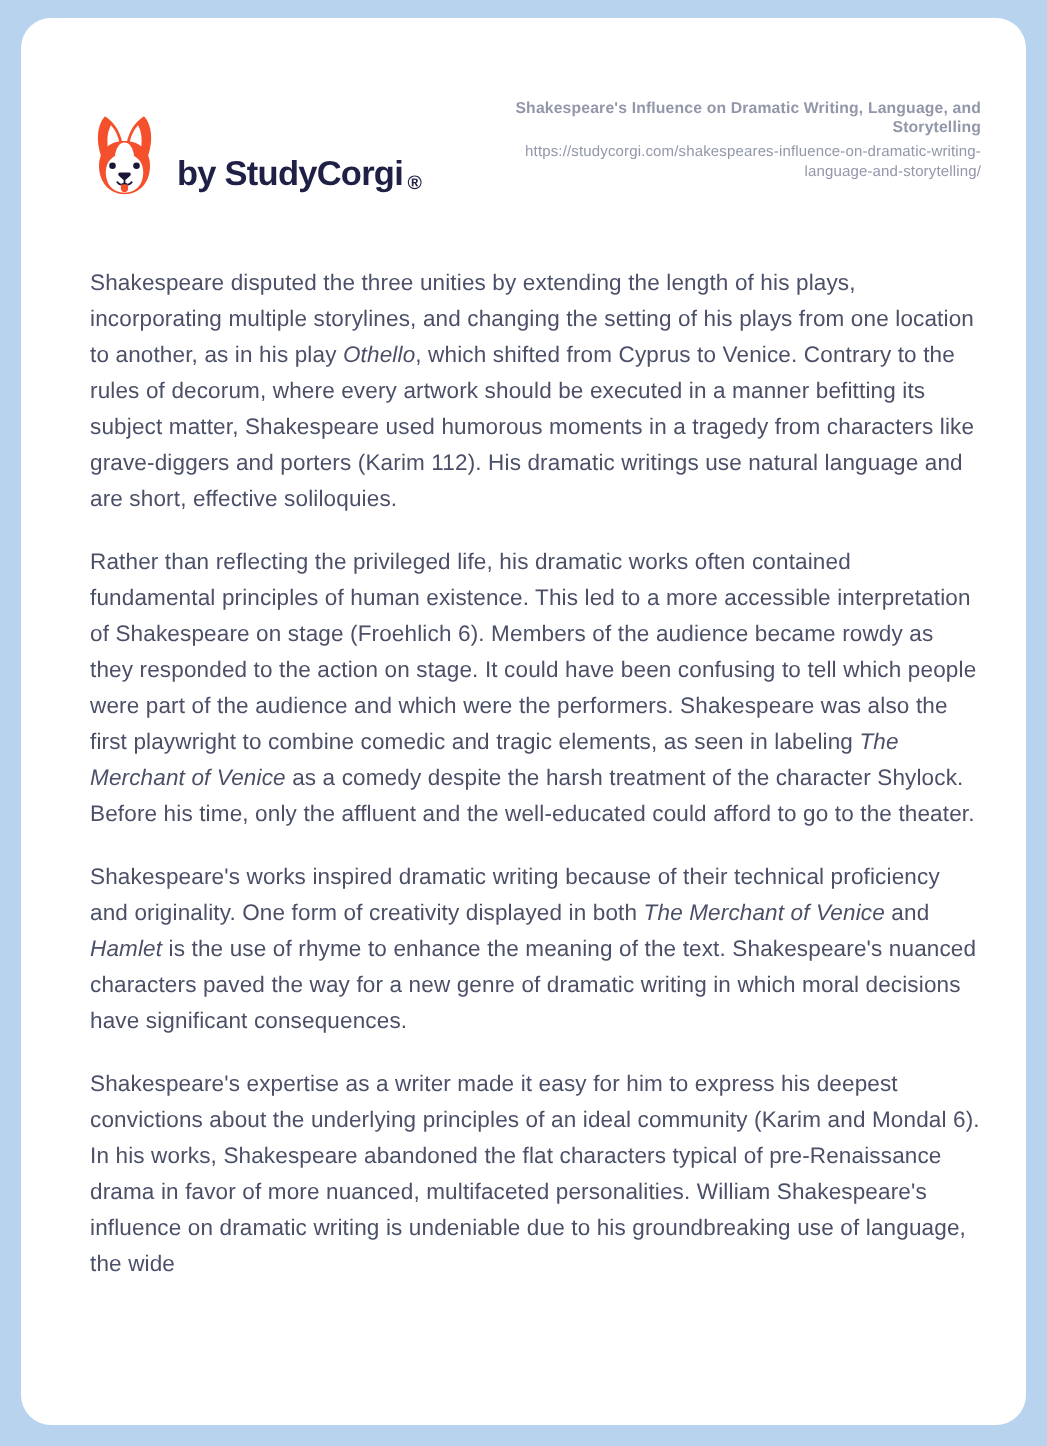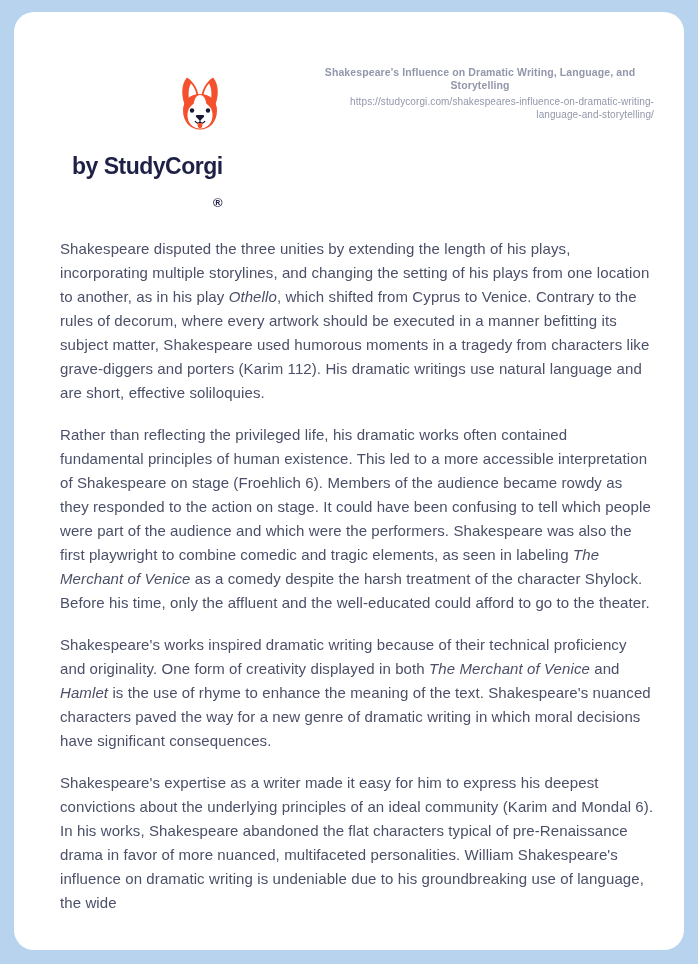--- a/index.html
+++ b/index.html
@@ -28,23 +28,22 @@
     overflow: hidden;
   }
   header.doc-header {
     display: flex;
     justify-content: space-between;
     align-items: flex-start;
     margin-bottom: 46px;
   }
   .logo {
     display: flex;
-    align-items: flex-end;
+    align-items: center;
     margin-top: 9px;
-    flex-direction: column;
   }
   .logo-icon { width: 46px; height: 56px; display: inline-block; flex: 0 0 auto; }
   .brand {
     font-size: 23px;
     font-weight: 700;
     color: var(--brand-navy);
     letter-spacing: -0.5px;
     margin-left: 12px;
     margin-top: 24px;
     line-height: 1;
@@ -59,21 +58,20 @@
     top: 18px;
     line-height: 1;
   }
   .doc-meta { width: 348px; text-align: right; }
   .doc-title {
     font-size: 10.5px;
     font-weight: 700;
     color: var(--muted-header);
     line-height: 12.5px;
     letter-spacing: 0.1px;
-    text-align: center;
   }
   .doc-url {
     font-size: 10px;
     color: var(--muted-header);
     line-height: 12.5px;
     margin-top: 5px;
     letter-spacing: 0.1px;
     overflow-wrap: anywhere;
   }
   .article p.paragraph {

